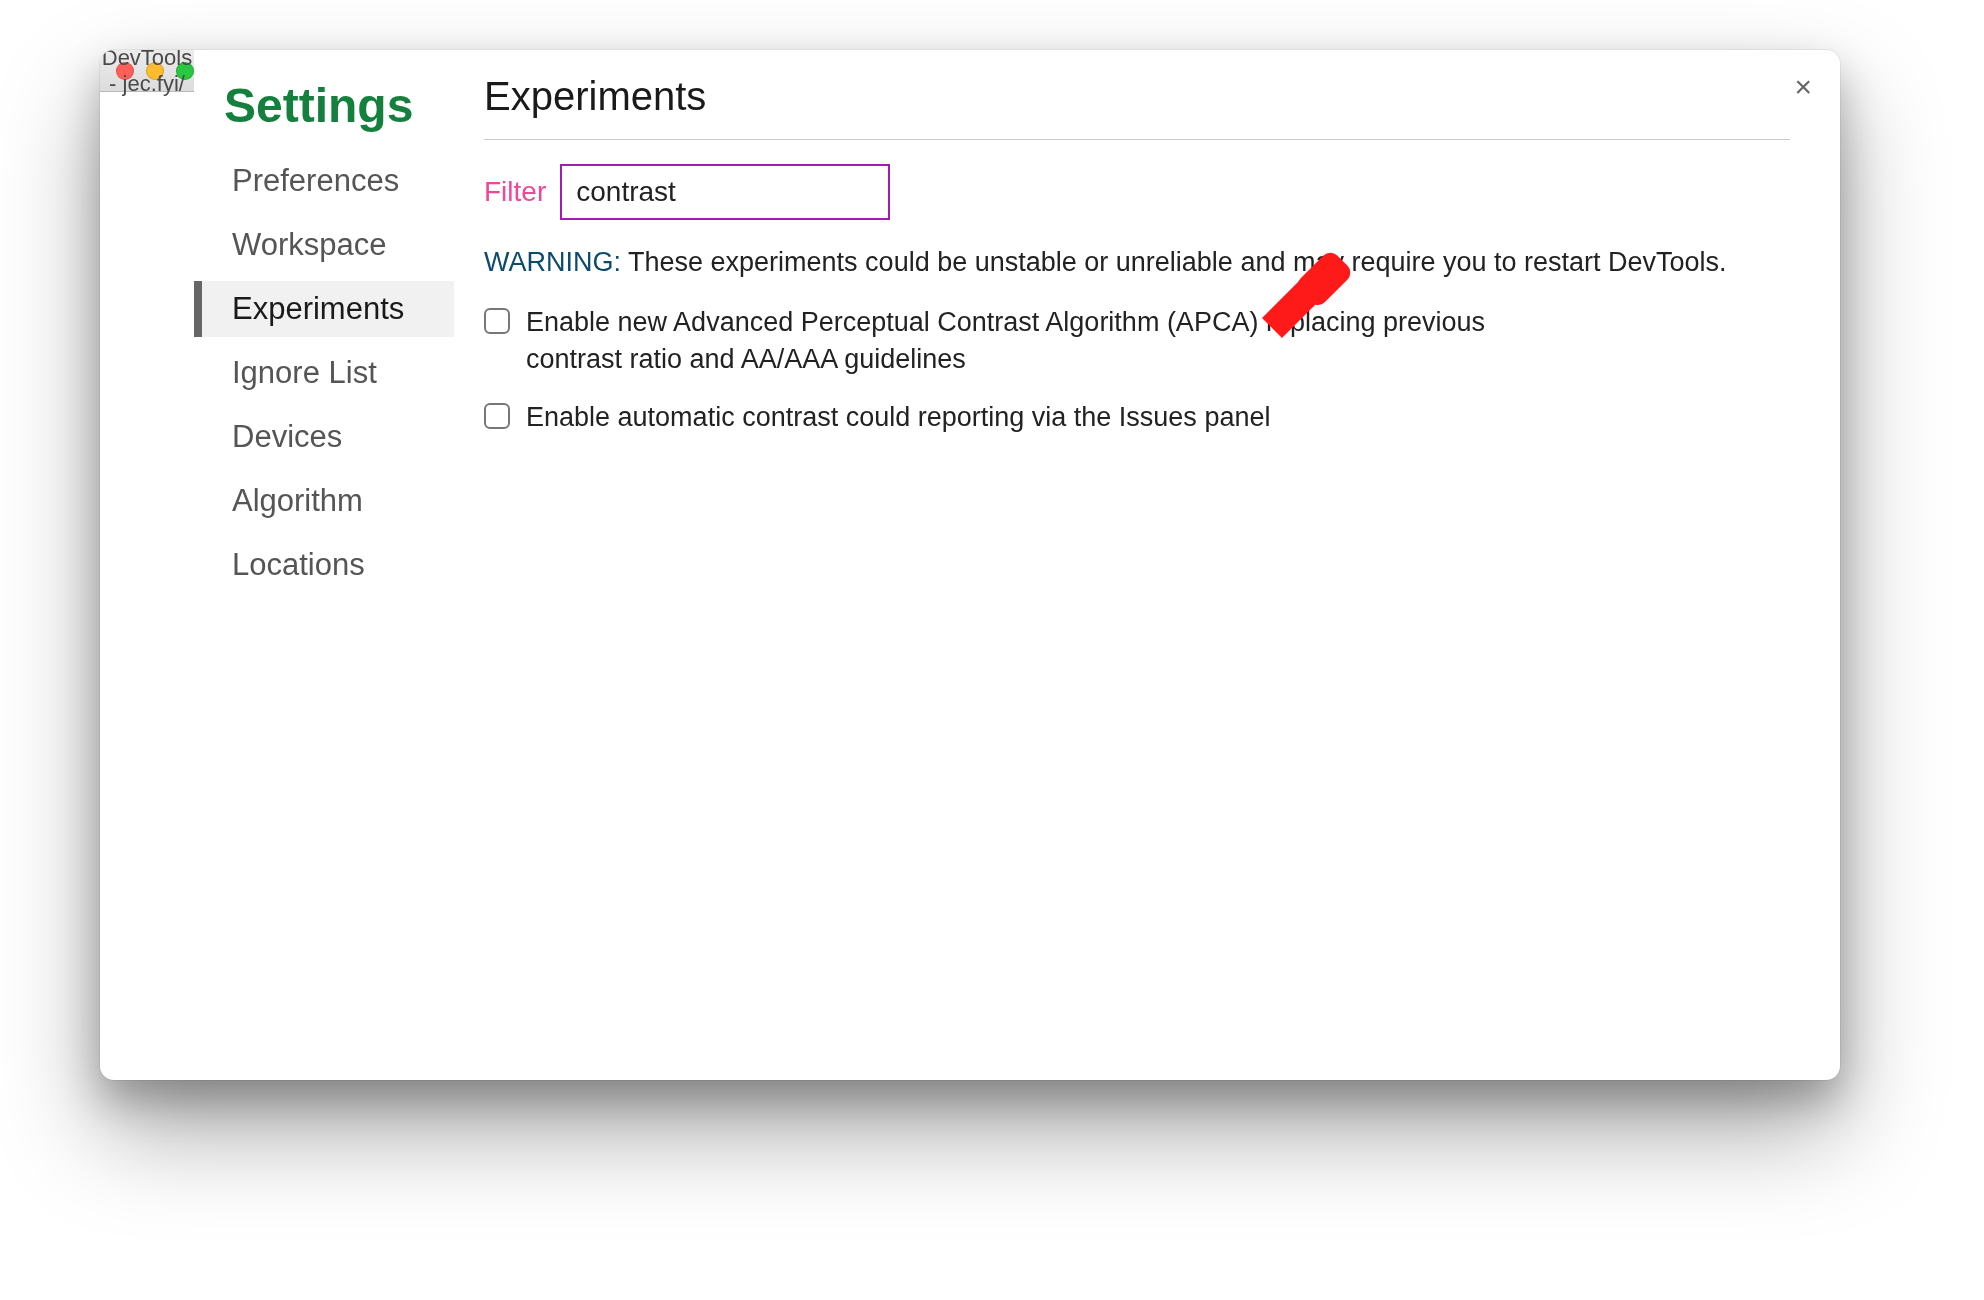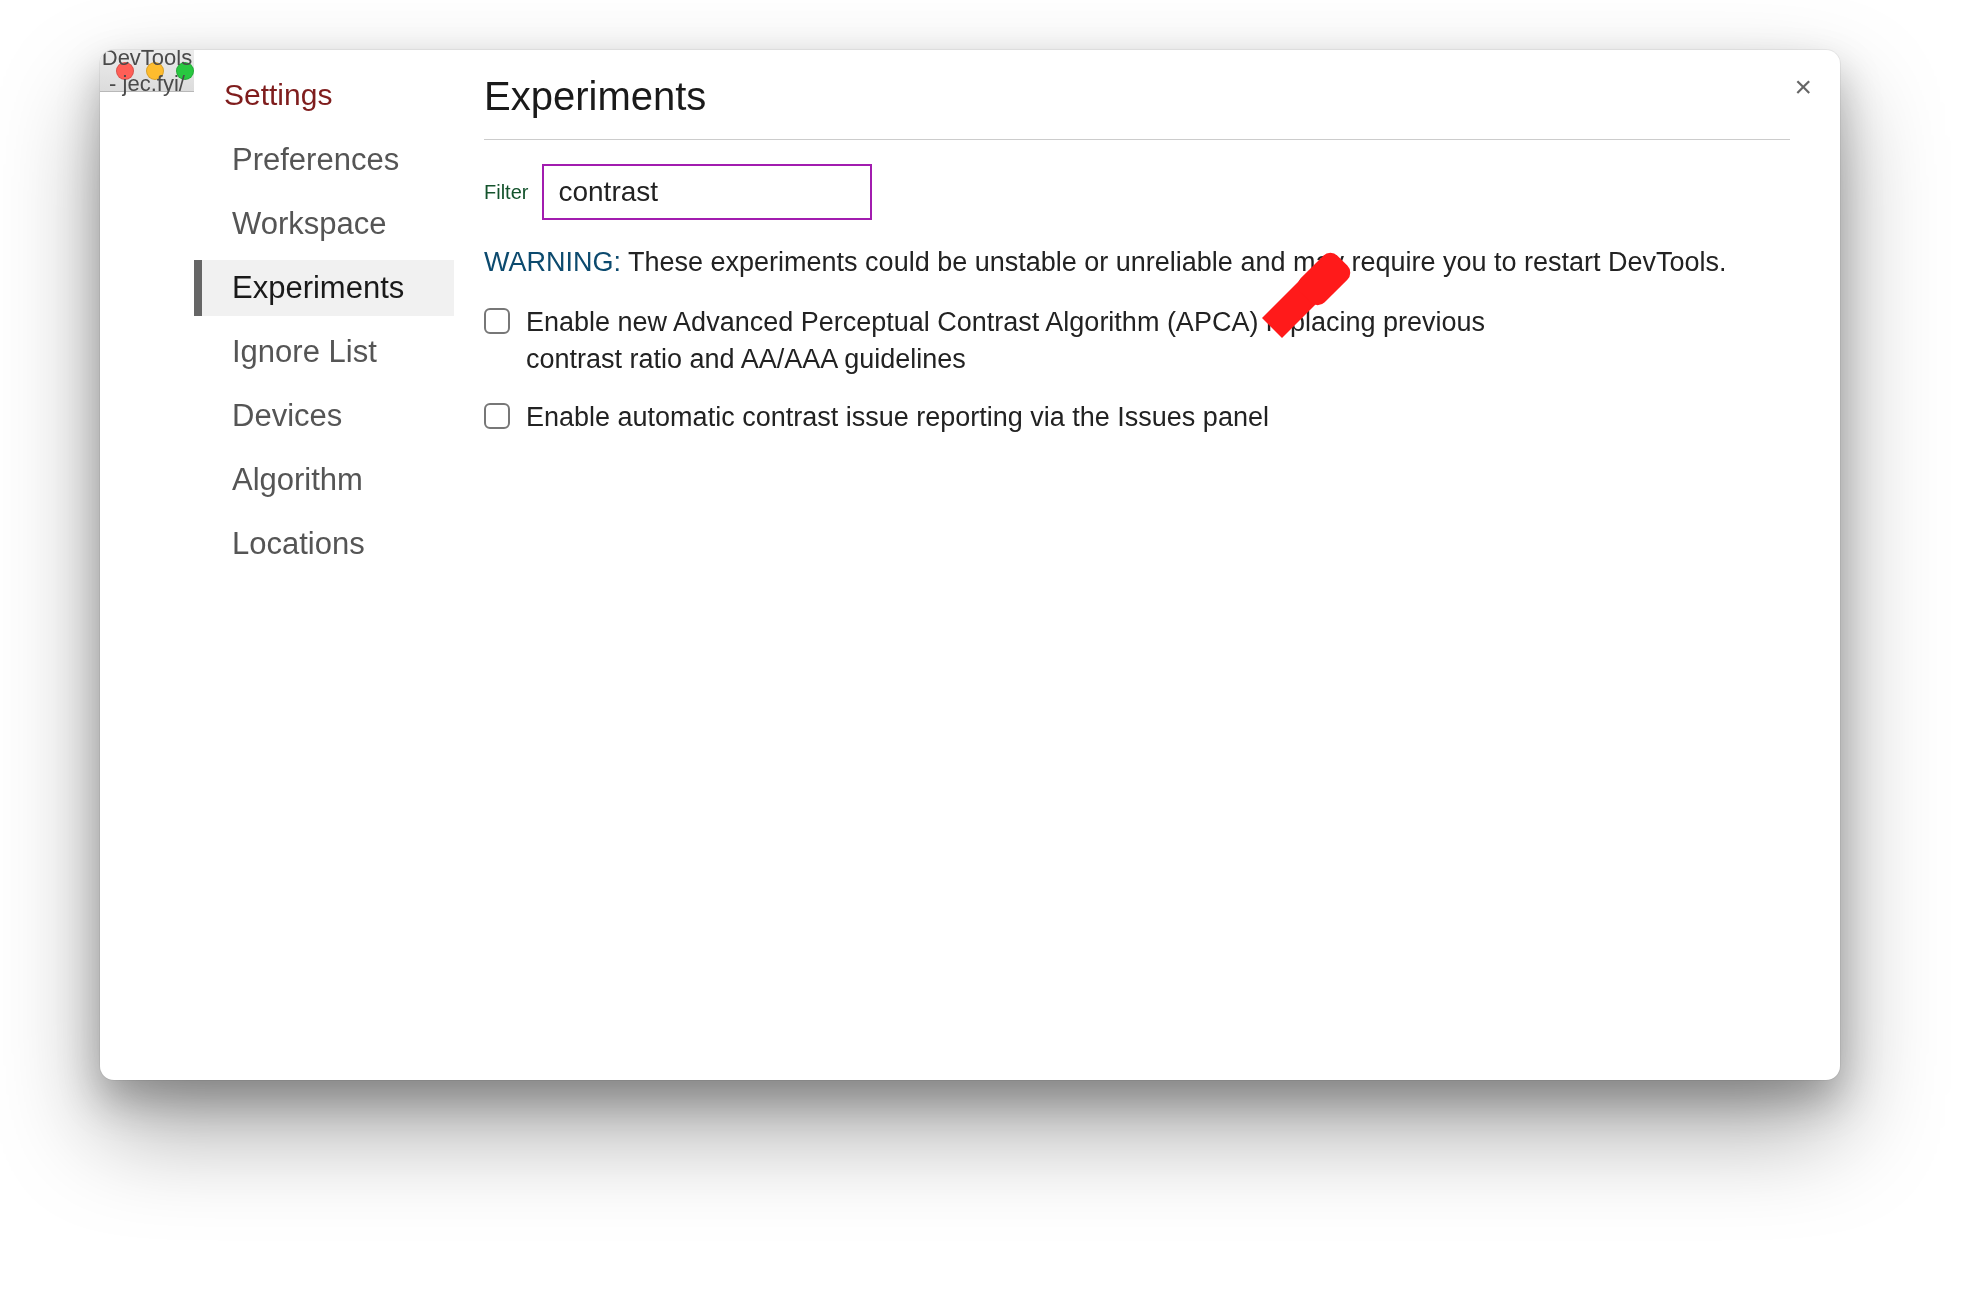--- a/index.html
+++ b/index.html
@@ -76,23 +76,23 @@
     cursor: pointer;
     line-height: 1;
     user-select: none;
   }
   .sidebar {
     width: 260px;
     flex: 0 0 auto;
     padding-top: 24px;
   }
   .sidebar h1 {
-    font-size: 30px;
-    font-weight: 400;
-    color: #7f1d1d;
+    font-size: 48px;
+    font-weight: 700;
+    color: #15803d;
     padding: 4px 0 20px 30px;
   }
   .nav-item {
     font-size: 31px;
     color: #555;
     padding: 10px 0 10px 30px;
     cursor: pointer;
     border-left: 8px solid transparent;
     margin-bottom: 8px;
   }
@@ -117,22 +117,22 @@
     background: #ccc;
     margin-bottom: 24px;
   }
   .filter-row {
     display: flex;
     align-items: center;
     gap: 14px;
     margin-bottom: 24px;
   }
   .filter-label {
-    font-size: 20px;
-    color: #14532d;
+    font-size: 28px;
+    color: #ec4899;
     text-align: right;
   }
   .filter-input {
     width: 330px;
     height: 56px;
     border: 2px solid #a21caf;
     font-size: 28px;
     padding: 0 14px;
     color: #222;
     outline: none;
@@ -224,21 +224,21 @@
           <span>These experiments could be unstable or unreliable and may require you to restart DevTools.</span>
         </div>
 
         <div class="exp-row">
           <div class="chk"></div>
           <div class="exp-label">Enable new Advanced Perceptual Contrast Algorithm (APCA) replacing previous contrast ratio and AA/AAA guidelines</div>
         </div>
 
         <div class="exp-row">
           <div class="chk"></div>
-          <div class="exp-label">Enable automatic contrast issue reporting via the Issues panel</div>
+          <div class="exp-label">Enable automatic contrast could reporting via the Issues panel</div>
         </div>
 
         <div class="arrow">
           <svg viewBox="0 0 100 100">
             <g fill="#ff1a1a">
               <polygon points="8,78 46,40 66,60 28,98"></polygon>
               <rect x="44" y="22" width="52" height="34" rx="10" transform="rotate(-45 70 39)"></rect>
             </g>
           </svg>
         </div>

